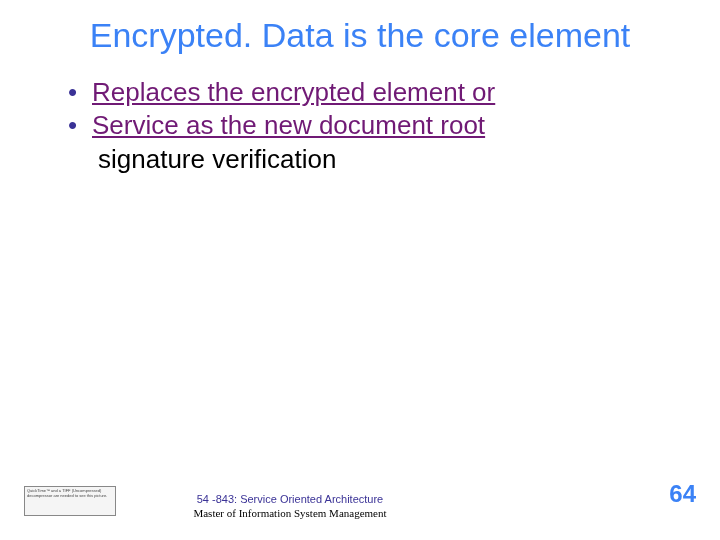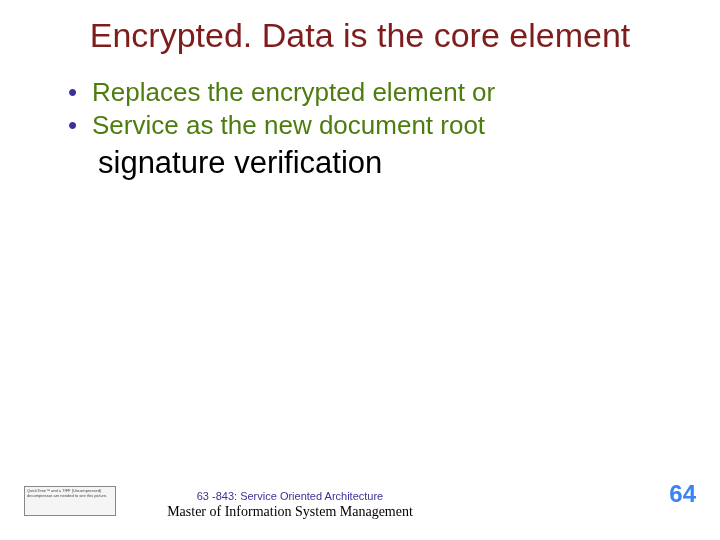--- a/index.html
+++ b/index.html
@@ -1,47 +1,47 @@
 <!DOCTYPE html>
 <html><head>
 <meta charset="utf-8">
 <style>
   * { margin: 0; padding: 0; box-sizing: border-box; }
   html, body { width: 720px; height: 540px; background: #ffffff; font-family: Verdana, Geneva, sans-serif; overflow: hidden; }
   .slide { width: 720px; height: 540px; position: relative; padding: 16px 0 0 0; }
-  .title { text-align: center; font-size: 34px; line-height: 1.12; color: #7f1d1d; font-weight: 400; padding: 0 40px; }
+  .title { text-align: center; font-size: 34px; line-height: 1.12; color: #3b82f6; font-weight: 400; padding: 0 40px; }
   .body { padding: 22px 60px 0 68px; }
   .body ul { list-style: none; }
-  .body li { position: relative; padding-left: 24px; font-size: 26px; line-height: 1.28; color: #4d7c0f; }
+  .body li { position: relative; padding-left: 24px; font-size: 26px; line-height: 1.28; color: #701a75; text-decoration: underline; }
   .body li::before { content: "•"; position: absolute; left: 0; top: 0; color: #3a3296; font-size: 26px; }
-  .freeform { padding-left: 24px; font-size: 31px; line-height: 1.28; color: #000; margin-left: 6px; }
+  .freeform { padding-left: 24px; font-size: 26px; line-height: 1.28; color: #000; margin-left: 6px; }
   .footer { position: absolute; bottom: 14px; left: 0; width: 100%; height: 60px; }
   .placeholder-box { position: absolute; left: 24px; bottom: 10px; width: 92px; height: 30px; border: 1px solid #888; background: #f5f5f5; font-size: 4px; color: #444; padding: 2px; overflow: hidden; line-height: 1.2; }
   .footer-center { position: absolute; left: 140px; bottom: 6px; width: 300px; text-align: center; }
   .footer-center .line1 { font-size: 11px; color: #3a3296; font-family: Arial, sans-serif; }
-  .footer-center .line2 { font-size: 14px; color: #000; font-family: "Times New Roman", serif; margin-top: 2px; line-height: 1.15; }
+  .footer-center .line2 { font-size: 11px; color: #000; font-family: "Times New Roman", serif; margin-top: 2px; line-height: 1.15; }
   .slide-number { position: absolute; right: 24px; bottom: 18px; font-size: 24px; font-weight: bold; color: #3b82f6; font-family: Arial, sans-serif; }
 </style>
 </head>
 <body>
 
 <div class="slide">
 
   <div class="title">Encrypted. Data is the core element</div>
 
   <div class="body">
     <ul>
       <li>Replaces the encrypted element or</li>
       <li>Service as the new document root</li>
     </ul>
     <div class="freeform"> signature verification</div>
   </div>
 
   <div class="footer">
     <div class="placeholder-box">QuickTime™ and a TIFF (Uncompressed) decompressor are needed to see this picture.</div>
     <div class="footer-center">
-      <div class="line1">63 -843: Service Oriented Architecture</div>
+      <div class="line1">54 -843: Service Oriented Architecture</div>
       <div class="line2">Master of Information System Management</div>
     </div>
     <div class="slide-number">64</div>
   </div>
 
 </div>
 
 </body></html>

